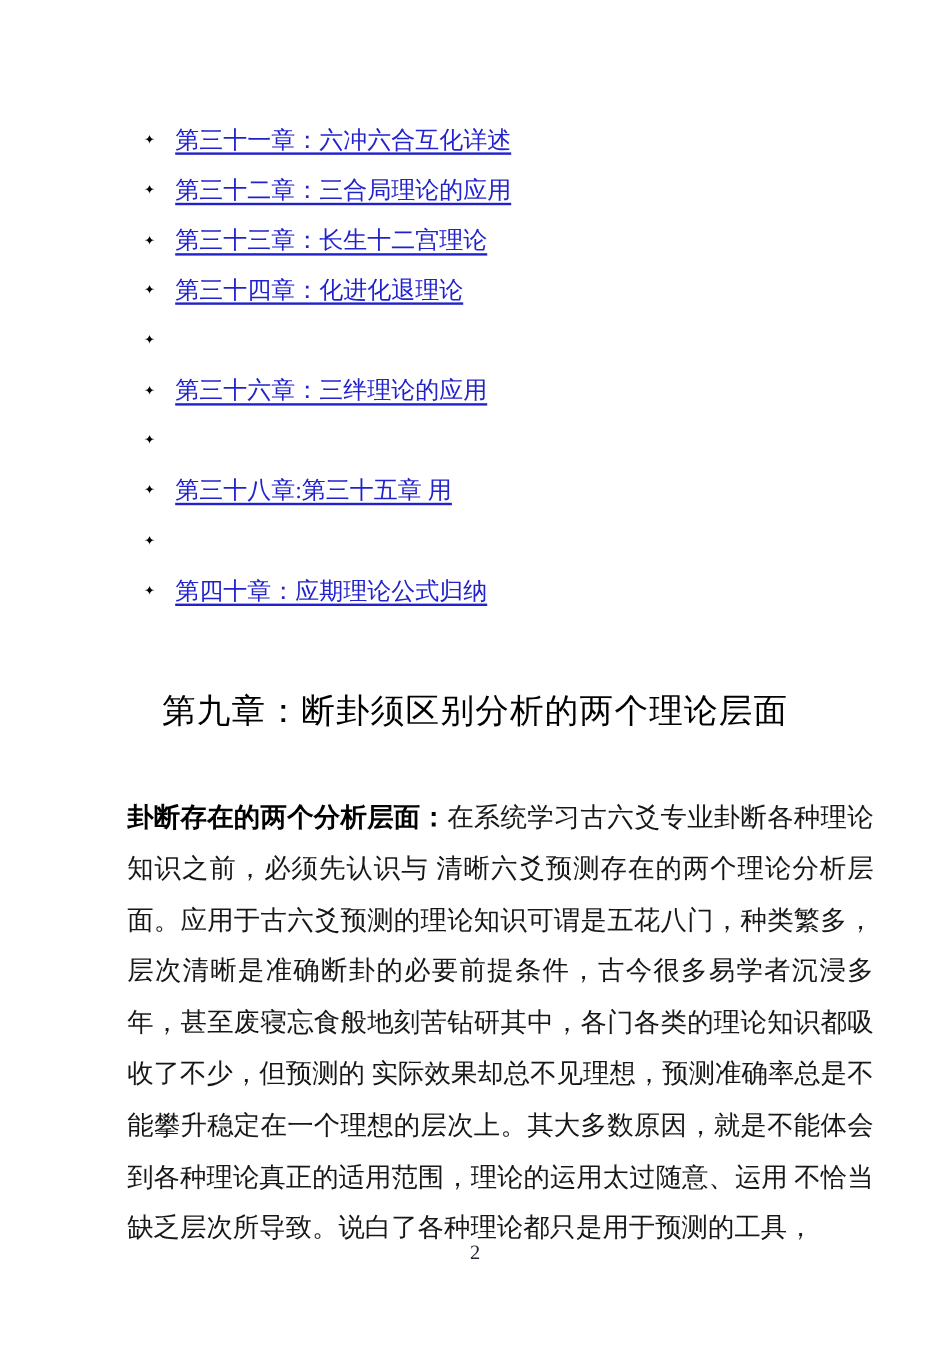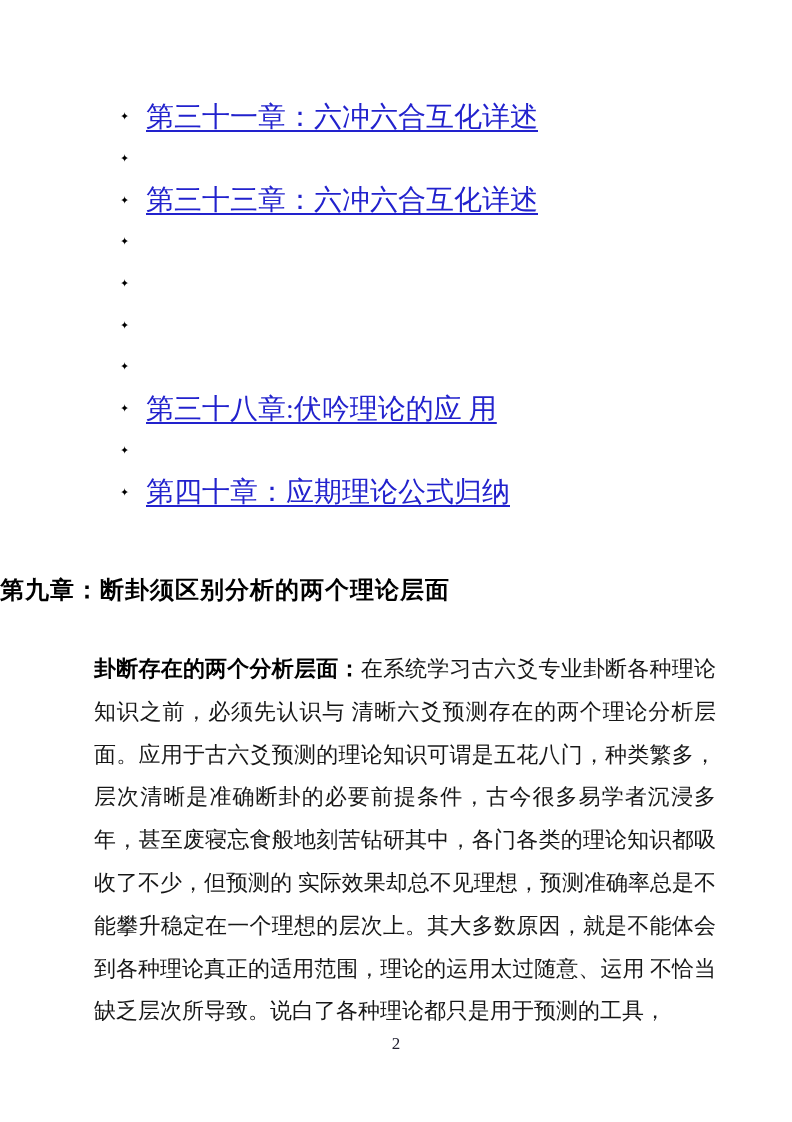--- a/index.html
+++ b/index.html
@@ -28,48 +28,49 @@
     align-items: center;
   }
   .toc .bullet {
     width: 26px;
     font-size: 11px;
     color: #000000;
     flex: 0 0 26px;
     text-align: left;
   }
   .toc a {
-    font-size: 28px;
+    font-size: 20px;
     color: #2222cd;
     text-decoration: underline;
     text-underline-offset: 4px;
     white-space: pre;
     cursor: pointer;
     text-align: center;
   }
 
   
   .section-heading {
     position: absolute;
     top: 574px;
     left: 0;
     width: 100%;
-    font-size: 24px;
-    font-weight: bold;
+    text-align: center;
+    font-size: 28px;
+    font-weight: normal;
     color: #000000;
     letter-spacing: 1px;
   }
 
   
   .body-para {
     position: absolute;
     top: 644px;
     left: 90px;
     width: 622px;
-    margin: 4px;
+    margin: 16px;
     font-size: 22px;
     line-height: 42.8px;
     text-align: justify;
     color: #171717;
     white-space: pre-wrap;
   }
   .body-para .lead {
     font-weight: bold;
     color: #000000;
   }
@@ -90,40 +91,43 @@
 
 <div class="page">
 
   <ul class="toc">
     <li>
       <span class="bullet">✦</span>
       <a>第三十一章：六冲六合互化详述</a>
     </li>
     <li>
       <span class="bullet">✦</span>
+      <a>第三十二章：三合局理论的应用</a>
     </li>
     <li>
       <span class="bullet">✦</span>
-      <a>第三十三章：六冲六合互化详述</a>
+      <a>第三十三章：长生十二宫理论</a>
+    </li>
+    <li>
+      <span class="bullet">✦</span>
+      <a>第三十四章：化进化退理论</a>
     </li>
     <li>
       <span class="bullet">✦</span>
     </li>
     <li>
       <span class="bullet">✦</span>
+      <a>第三十六章：三绊理论的应用</a>
     </li>
     <li>
       <span class="bullet">✦</span>
     </li>
     <li>
       <span class="bullet">✦</span>
-    </li>
-    <li>
-      <span class="bullet">✦</span>
-      <a>第三十八章:伏吟理论的应 用</a>
+      <a>第三十八章:第三十五章 用</a>
     </li>
     <li>
       <span class="bullet">✦</span>
     </li>
     <li>
       <span class="bullet">✦</span>
       <a>第四十章：应期理论公式归纳</a>
     </li>
   </ul>
 

